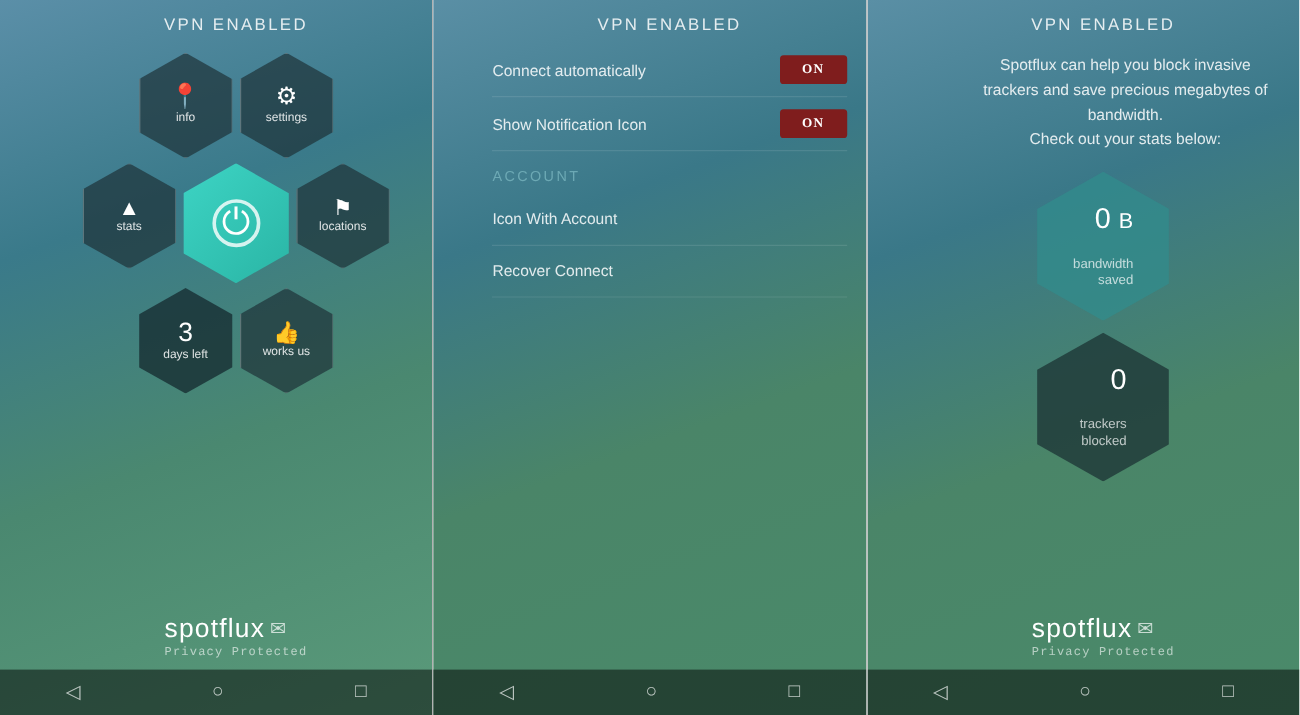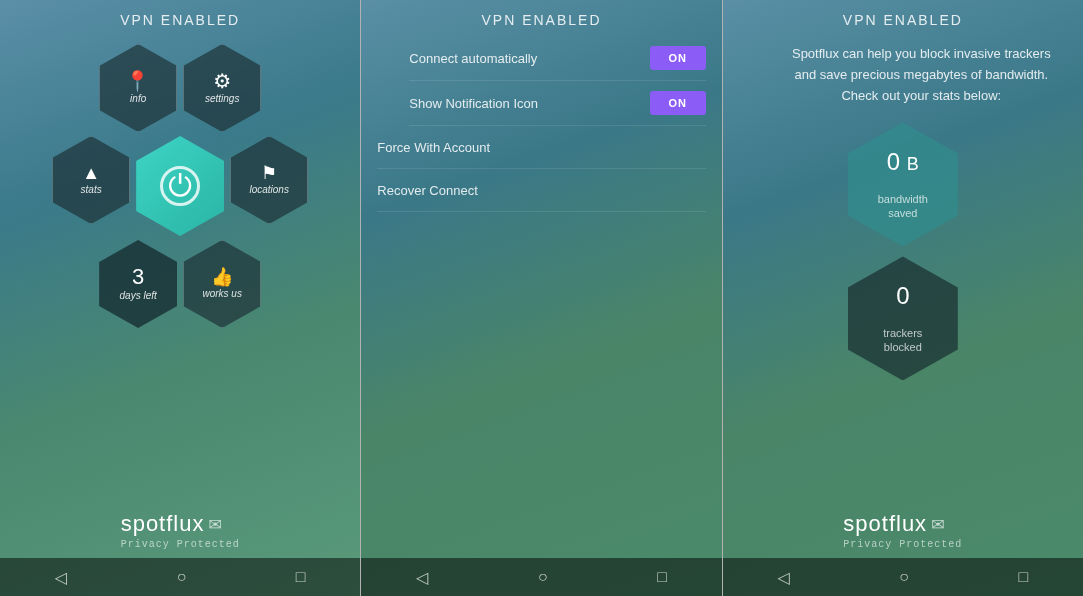--- a/index.html
+++ b/index.html
@@ -34,20 +34,21 @@
     }
 
     .panel-content {
       position: relative;
       z-index: 1;
       width: 100%;
       height: 100%;
       display: flex;
       flex-direction: column;
       align-items: center;
+      padding-left: 33px;
     }
 
     
     .title-bar {
       width: 100%;
       padding: 12px 8px 8px;
       text-align: center;
     }
     .title-bar h1 {
       color: rgba(255,255,255,0.85);
@@ -134,21 +135,20 @@
       color: white;
       font-size: 20px;
       line-height: 1;
     }
 
     .hex-label {
       color: rgba(255,255,255,0.85);
       font-size: 10px;
       text-align: center;
       line-height: 1.2;
-      font-style: italic;
     }
 
     
     .hex-power {
       width: 88px;
       height: 100px;
     }
 
     .hex-power .hex-shape.teal-active {
       background: linear-gradient(135deg, #3dd4c4, #2ab5a5);
@@ -198,21 +198,20 @@
       flex: 1;
       overflow: hidden;
     }
 
     .setting-row {
       display: flex;
       align-items: center;
       justify-content: space-between;
       padding: 10px 0;
       border-bottom: 1px solid rgba(255,255,255,0.1);
-      margin-left: 32px;
     }
 
     .setting-label {
       color: rgba(255,255,255,0.85);
       font-size: 13px;
       flex: 1;
     }
 
     .toggle {
       width: 56px;
@@ -221,22 +220,23 @@
       display: flex;
       align-items: center;
       justify-content: center;
       font-size: 11px;
       font-weight: bold;
       letter-spacing: 1px;
       cursor: pointer;
     }
 
     .toggle.on {
-      background: #8b5cf6;
+      background: #7f1d1d;
       color: white;
+      font-family: Liberation Serif, serif;
     }
 
     .toggle.off {
       background: rgba(80,80,80,0.7);
       color: rgba(255,255,255,0.7);
     }
 
     .section-header {
       padding: 14px 0 8px;
     }
@@ -298,21 +298,21 @@
       background: rgba(50, 140, 140, 0.75);
     }
 
     .stat-hex-shape.dark {
       background: rgba(30, 55, 55, 0.8);
     }
 
     .stat-hex-inner {
       position: relative;
       z-index: 1;
-      text-align: center;
+      text-align: right;
     }
 
     .stat-sublabel {
       color: rgba(255,255,255,0.7);
       font-size: 11px;
       margin-top: 16px;
       line-height: 1.3;
     }
   </style>
 </head>
@@ -414,22 +414,25 @@
         <span class="setting-label">Connect automatically</span>
         <div class="toggle on">ON</div>
       </div>
 
       <div class="setting-row">
         <span class="setting-label">Show Notification Icon</span>
         <div class="toggle on">ON</div>
       </div>
 
 
+      <div class="section-header">
+        <h2>ACCOUNT</h2>
+      </div>
       <div class="menu-item">
-        <span>Force With Account</span>
+        <span>Icon With Account</span>
       </div>
       <div class="menu-item">
         <span>Recover Connect</span>
       </div>
 
     </div>
 
     <div class="bottom-nav">
       <span class="nav-icon">◁</span>
       <span class="nav-icon">○</span>

